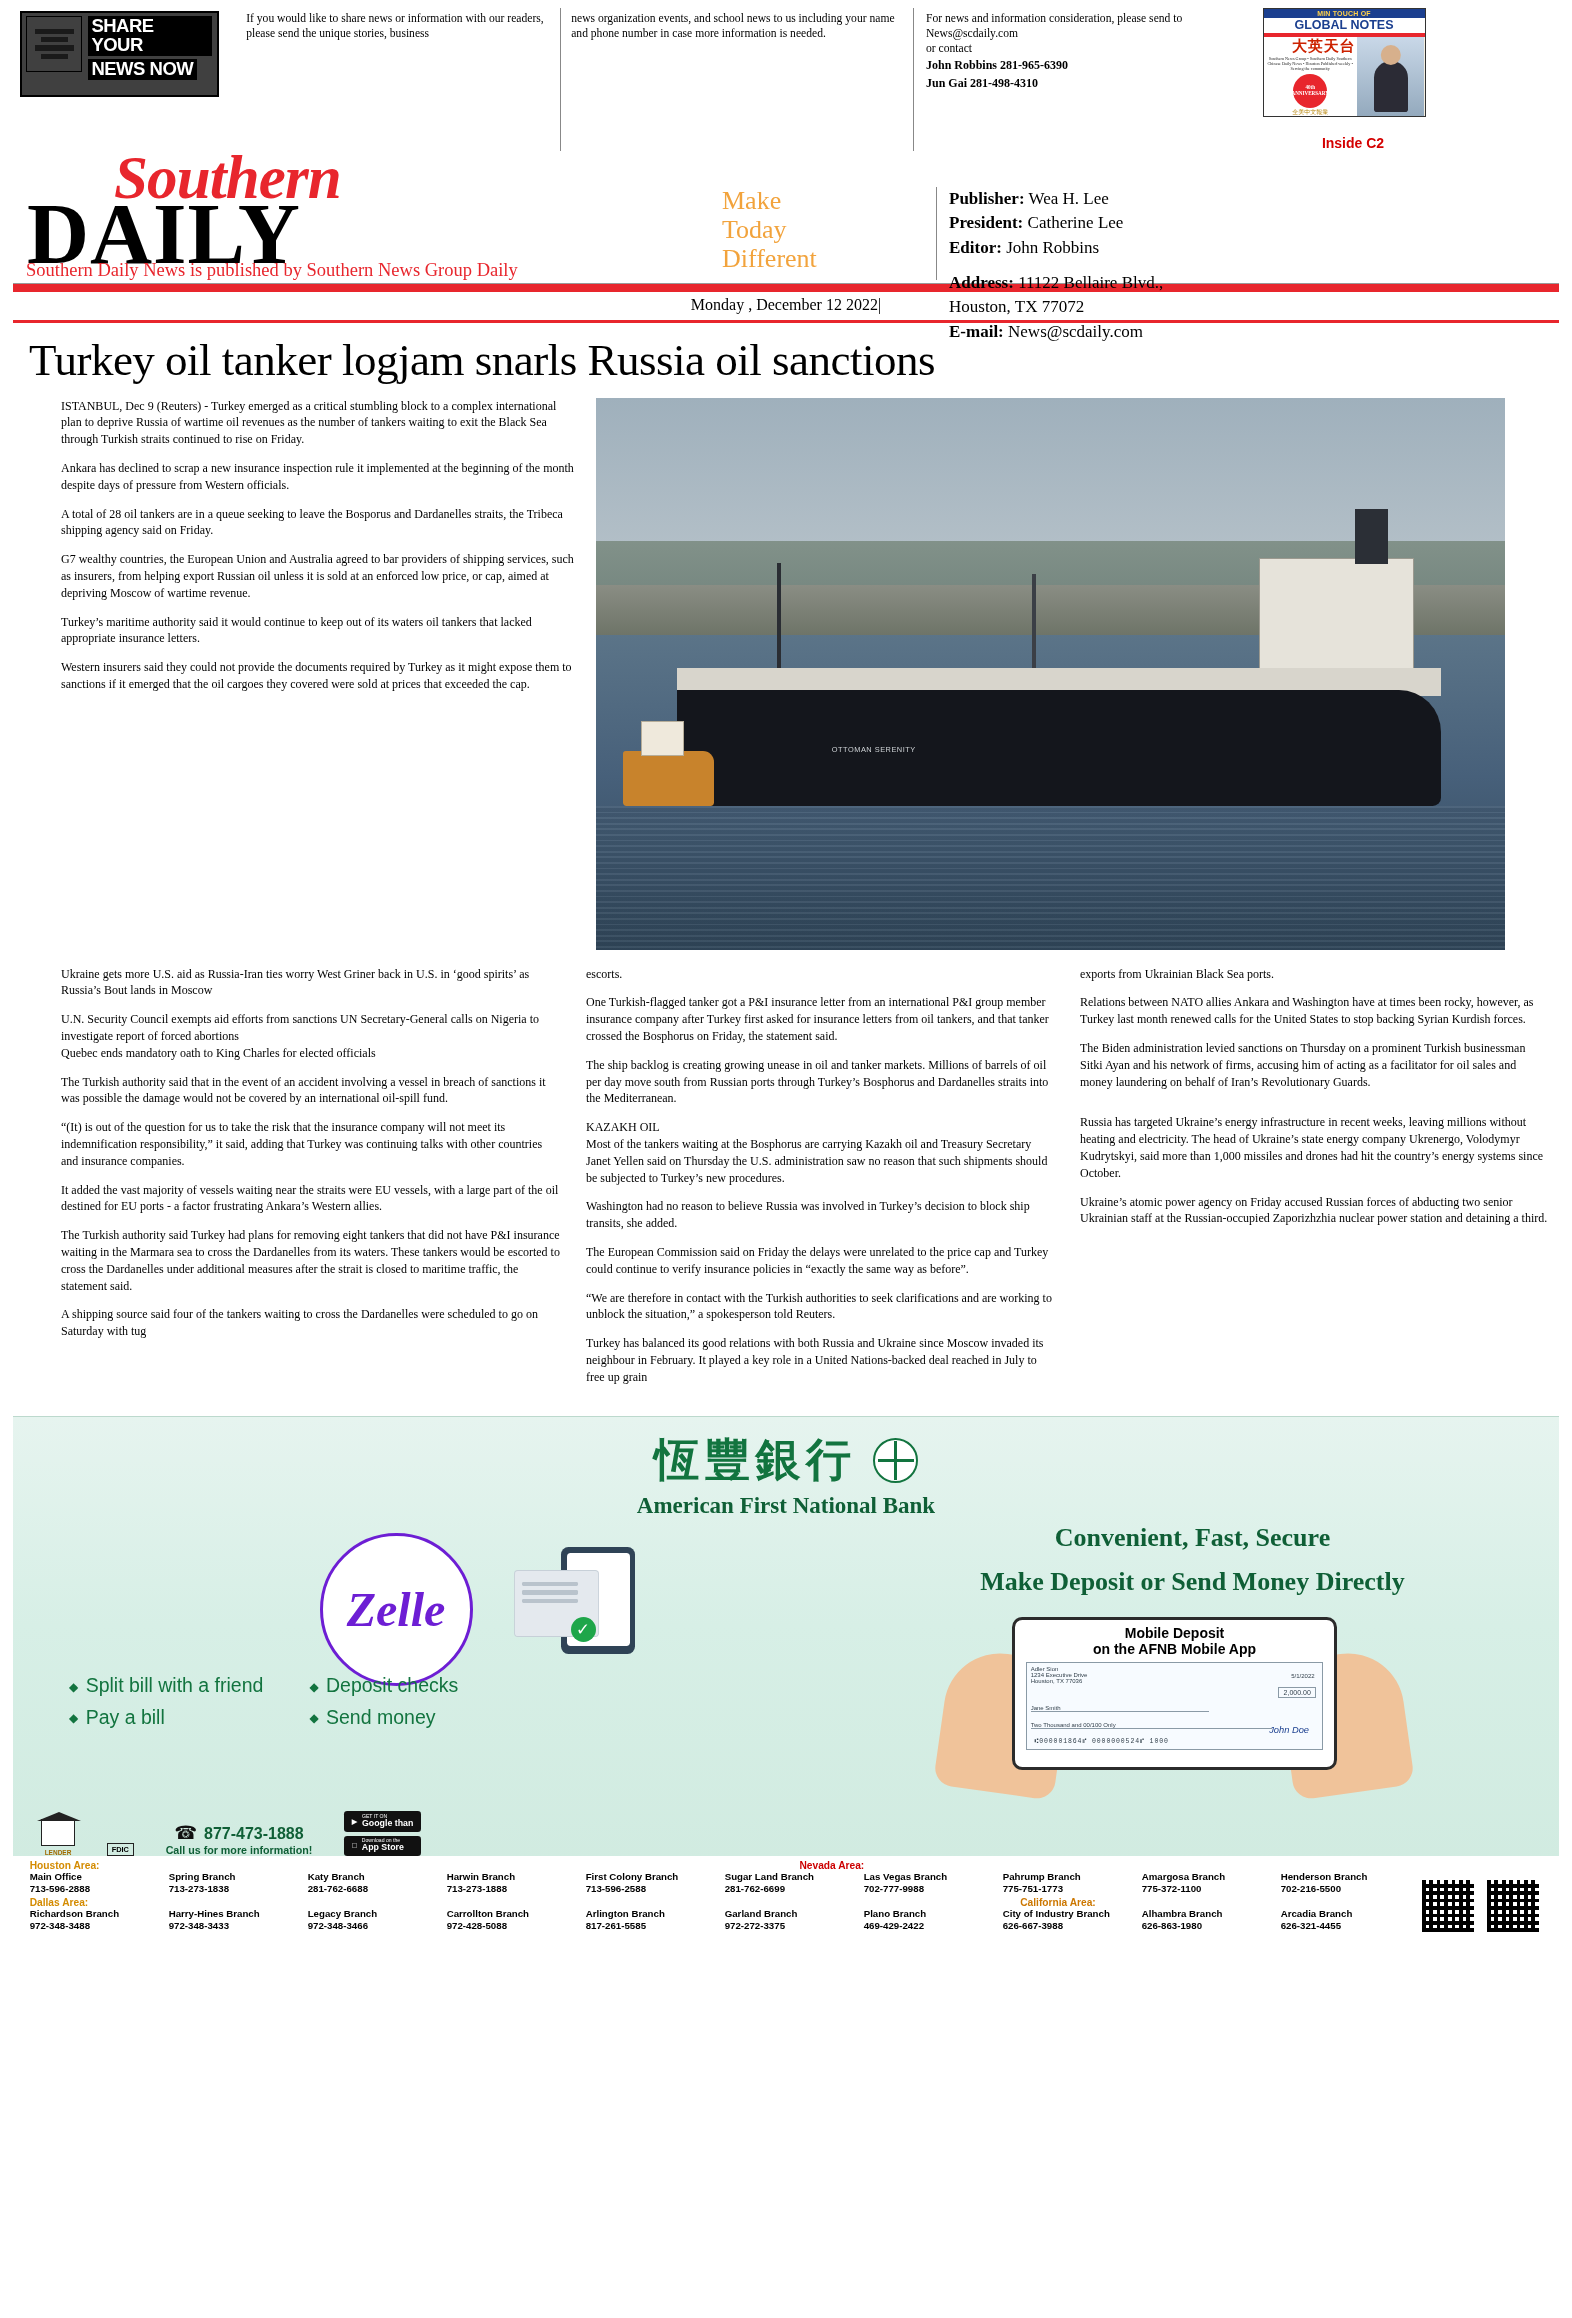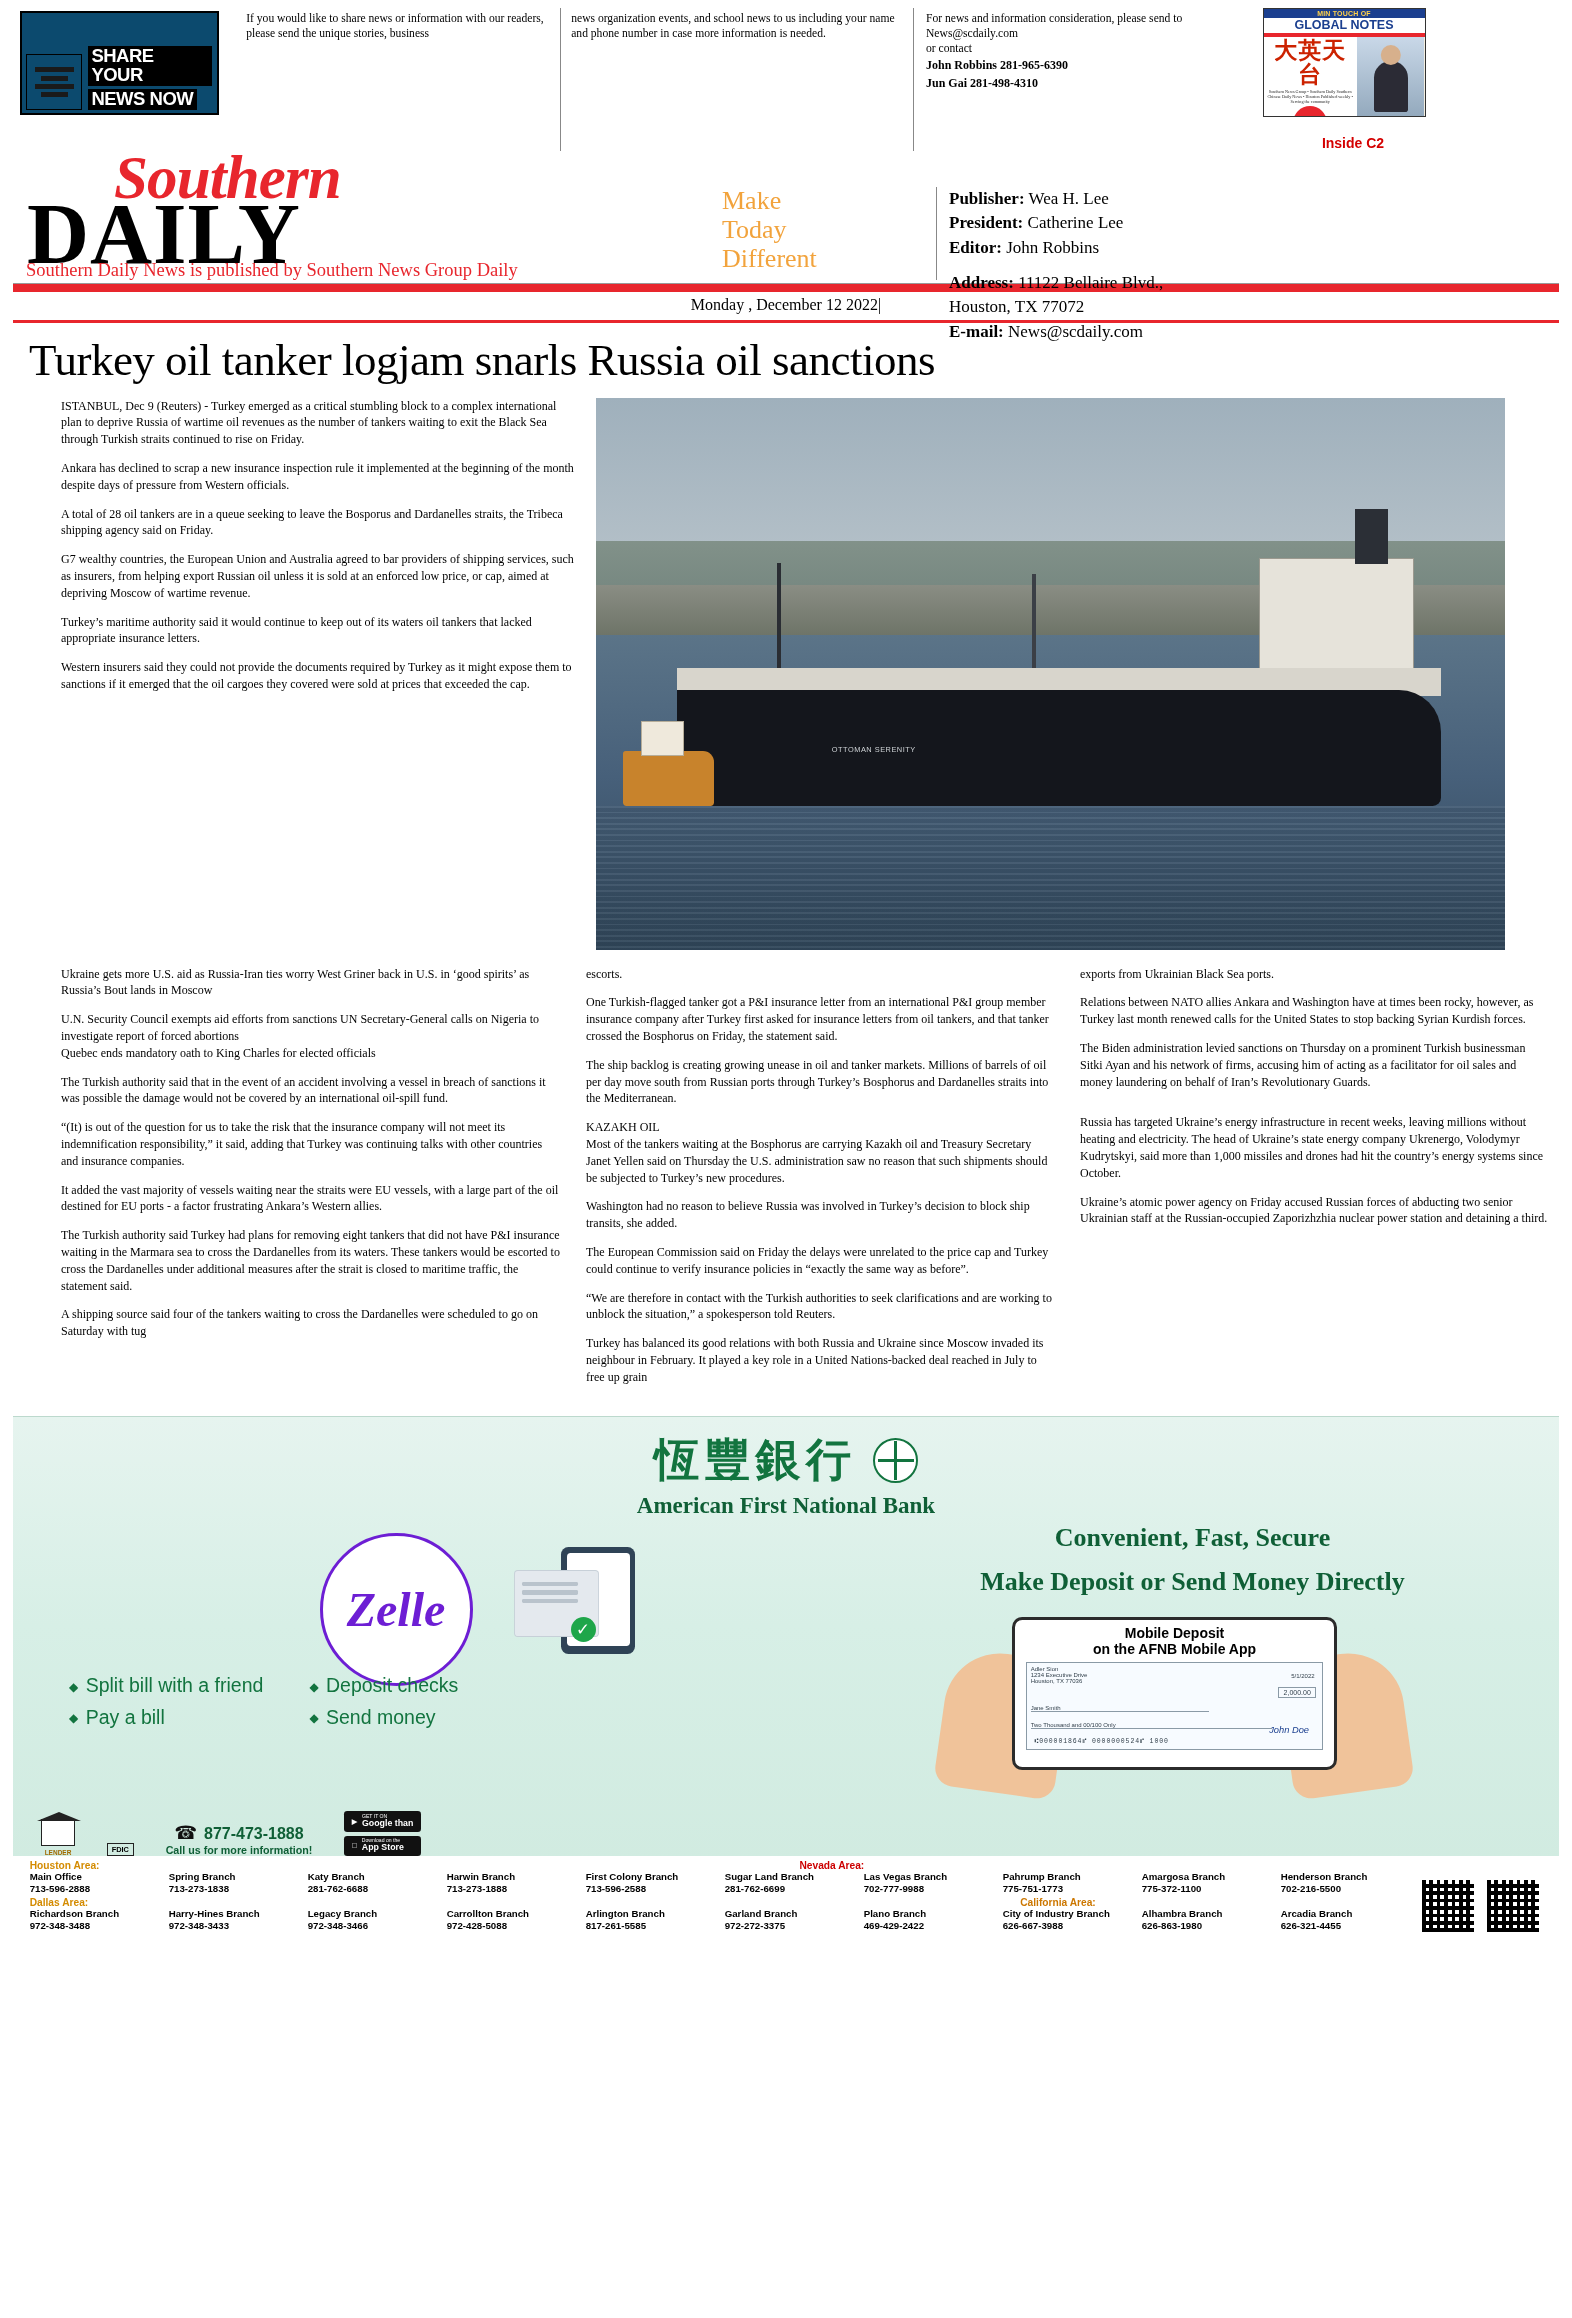--- a/index.html
+++ b/index.html
@@ -20,25 +20,25 @@
   
   .masthead {
     display: flex;
     width: 1572px;
     padding: 8.3px 13px 0 13px;
     position: relative;
   }
   .mh-left { width: 223px; flex: 0 0 223px; }
   .share-box {
     width: 199px;
-    height: 104px;
+    height: 86px;
     border: 2.3px solid #000;
-    background: #0c4a6e;
+    background: #404040;
     display: flex;
-    align-items: flex-end;
+    align-items: flex-start;
     padding: 2.8px 4.6px;
     margin-left: 6.5px;
     margin-top: 2.8px;
   }
   .share-icon {
     width: 56px;
     height: 56px;
     border: 1.9px solid #000;
     display: flex;
     flex-direction: column;
@@ -93,21 +93,21 @@
     font-weight: bold; font-size: 7px; text-align: center; padding: 0.9px 0; letter-spacing: 0.2px;
   }
   .ad-title {
     color: #1b3f8f; font-weight: bold; font-size: 12.5px; text-align: center;
     font-family: "Liberation Sans", sans-serif; line-height: 1;
     background: #fff; padding: 0.9px 0 1.4px 0;
   }
   .ad-body { display: flex; height: 80px; }
   .ad-left { width: 58%; background: #fff; padding: 1.4px; }
   .ad-cjk {
-    color: #cc2200; font-size: 23px; font-weight: bold; text-align: center; line-height: 1.05;
+    color: #cc2200; font-size: 15px; font-weight: bold; text-align: right; line-height: 1.05;
     letter-spacing: 0.9px;
   }
   .ad-lines { font-size: 4.2px; line-height: 1.25; color: #222; text-align: center; margin-top: 1.4px;}
   .ad-seal {
     width: 34px; height: 34px; border-radius: 50%; background: #e8262d; color: #fff;
     font-size: 5.1px; font-weight: bold; display: flex; align-items: center; justify-content: center;
     margin: 1.9px auto 0 auto; text-align: center; line-height: 1.1;
   }
   .ad-right {
     width: 42%;

